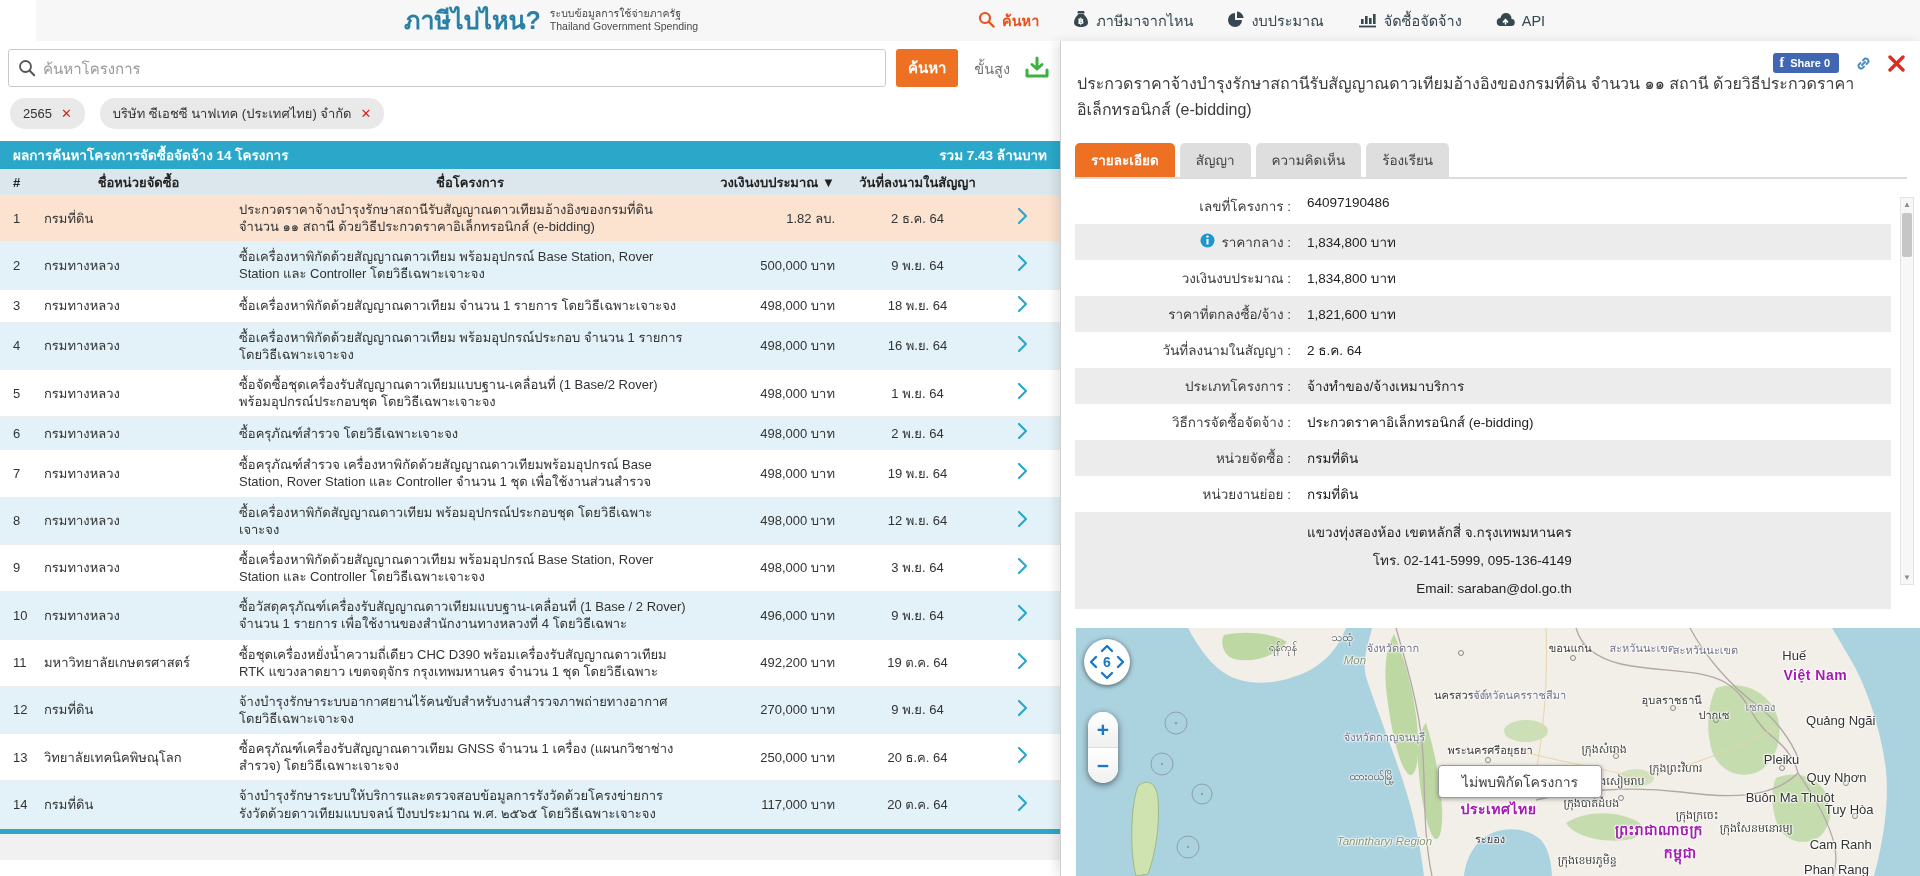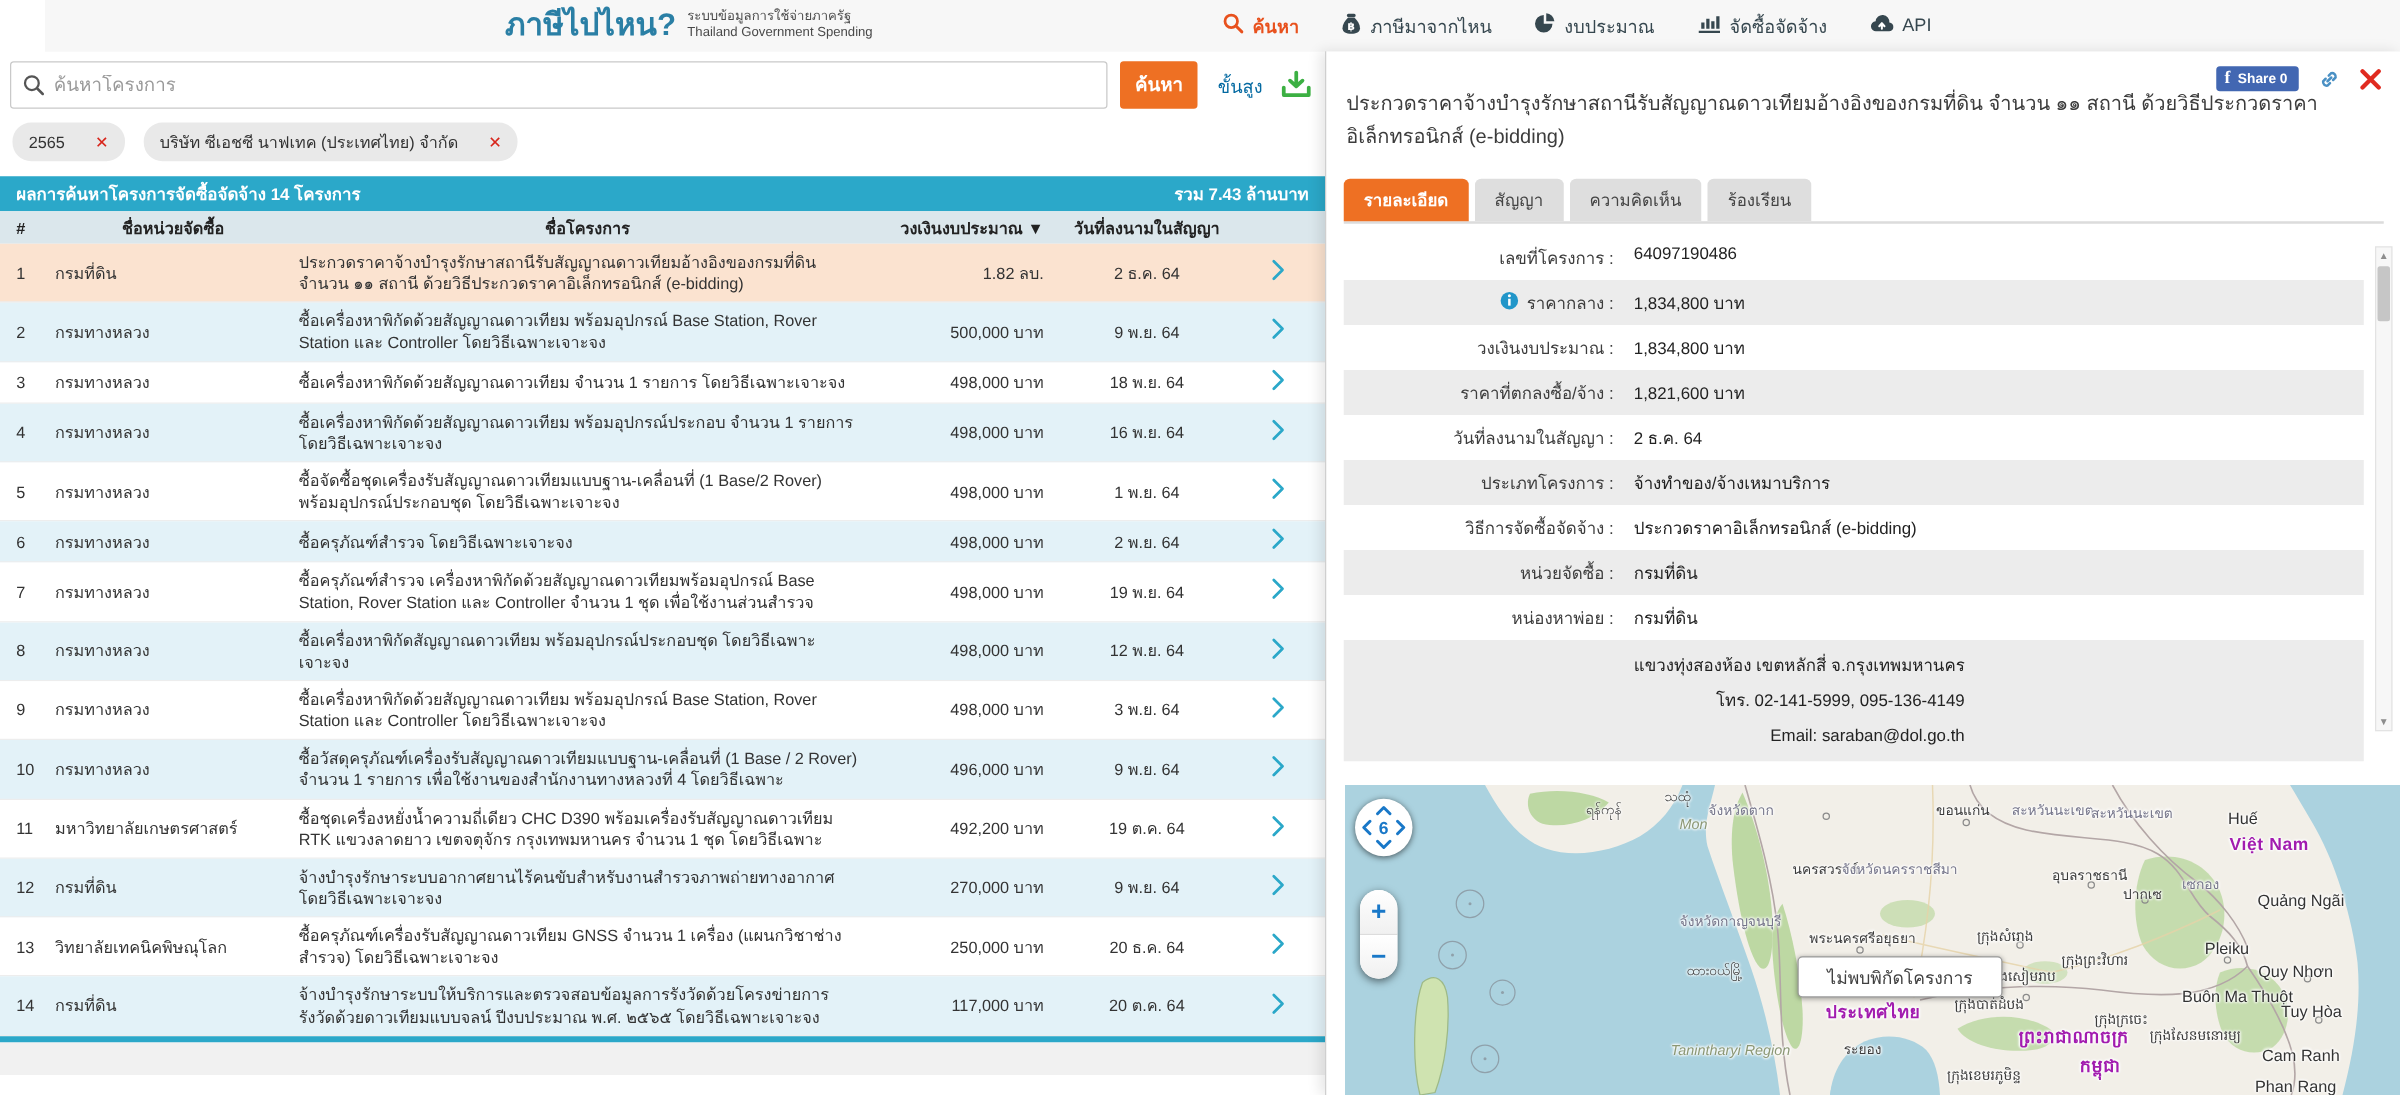--- a/index.html
+++ b/index.html
@@ -17,24 +17,24 @@
   .nav-item.active{color:#e8511d;font-weight:bold;}
 
   
   .left-panel{position:absolute;top:41px;left:0;width:1060px;height:835px;background:#fff;}
   .search-row{display:flex;align-items:center;gap:10px;padding:8px 10px 2px 8px;}
   .search-box{flex:1;position:relative;height:36px;border:1px solid #c9c9c9;border-radius:3px;background:#fff;display:flex;align-items:center;}
   .search-box svg{position:absolute;left:9px;top:9px;}
   .search-box input{border:0;outline:0;width:100%;font-size:15px;padding:0 8px 0 34px;color:#333;background:transparent;}
   .search-box input::placeholder{color:#9a9a9a;}
   .btn-search{width:62px;height:38px;background:#ee7023;color:#fff;font-weight:bold;font-size:15px;border:0;border-radius:3px;display:flex;align-items:center;justify-content:center;cursor:pointer;}
-  .adv{color:#0369a1;font-size:14.5px;margin:0 4px 0 6px;text-decoration:none;cursor:pointer;}
+  .adv{color:#737373;font-size:14.5px;margin:0 4px 0 6px;text-decoration:none;cursor:pointer;}
   .dl{cursor:pointer;display:flex;align-items:center;}
   .chips{display:flex;gap:15px;padding:9px 8px 12px 10px;}
-  .chip{background:#e9e9e9;border-radius:15px;padding:5px 13px;font-size:13px;color:#333;display:flex;gap:24px;align-items:center;}
+  .chip{background:#e9e9e9;border-radius:15px;padding:5px 13px;font-size:13px;color:#333;display:flex;gap:9px;align-items:center;}
   .chip .x{color:#d8261c;font-weight:bold;font-size:13px;cursor:pointer;}
 
   .result-bar{height:28px;background:#2ba8c9;color:#fff;font-weight:bold;font-size:13.5px;display:flex;justify-content:space-between;align-items:center;padding:0 13px;}
   .thead{display:flex;background:#dbe7ec;font-weight:bold;font-size:13px;color:#222;height:26px;align-items:center;}
   .c-num{width:42px;box-sizing:border-box;padding-left:13px;flex-shrink:0;}
   .c-agency{width:193px;box-sizing:border-box;flex-shrink:0;}
   .c-project{flex:1;box-sizing:border-box;}
   .c-amount{width:145px;box-sizing:border-box;flex-shrink:0;}
   .c-date{width:135px;box-sizing:border-box;flex-shrink:0;text-align:center;}
   .c-go{width:75px;flex-shrink:0;text-align:center;}
@@ -411,21 +411,21 @@
           <span class="fvalue">ประกวดราคาอิเล็กทรอนิกส์ (e-bidding)</span>
         </div>
         <div class="frow striped">
           <span class="flabel">
             <span>หน่วยจัดซื้อ :</span>
           </span>
           <span class="fvalue">กรมที่ดิน</span>
         </div>
         <div class="frow">
           <span class="flabel">
-            <span>หน่องหาพ่อย :</span>
+            <span>หน่วยงานย่อย :</span>
           </span>
           <span class="fvalue">กรมที่ดิน</span>
         </div>
         <div class="frow striped addr">
           <span class="flabel">
             <span></span>
           </span>
           <span class="fvalue">
             <div class="aline">แขวงทุ่งสองห้อง เขตหลักสี่ จ.กรุงเทพมหานคร</div>
             <div class="aline">โทร. 02-141-5999, 095-136-4149</div>

